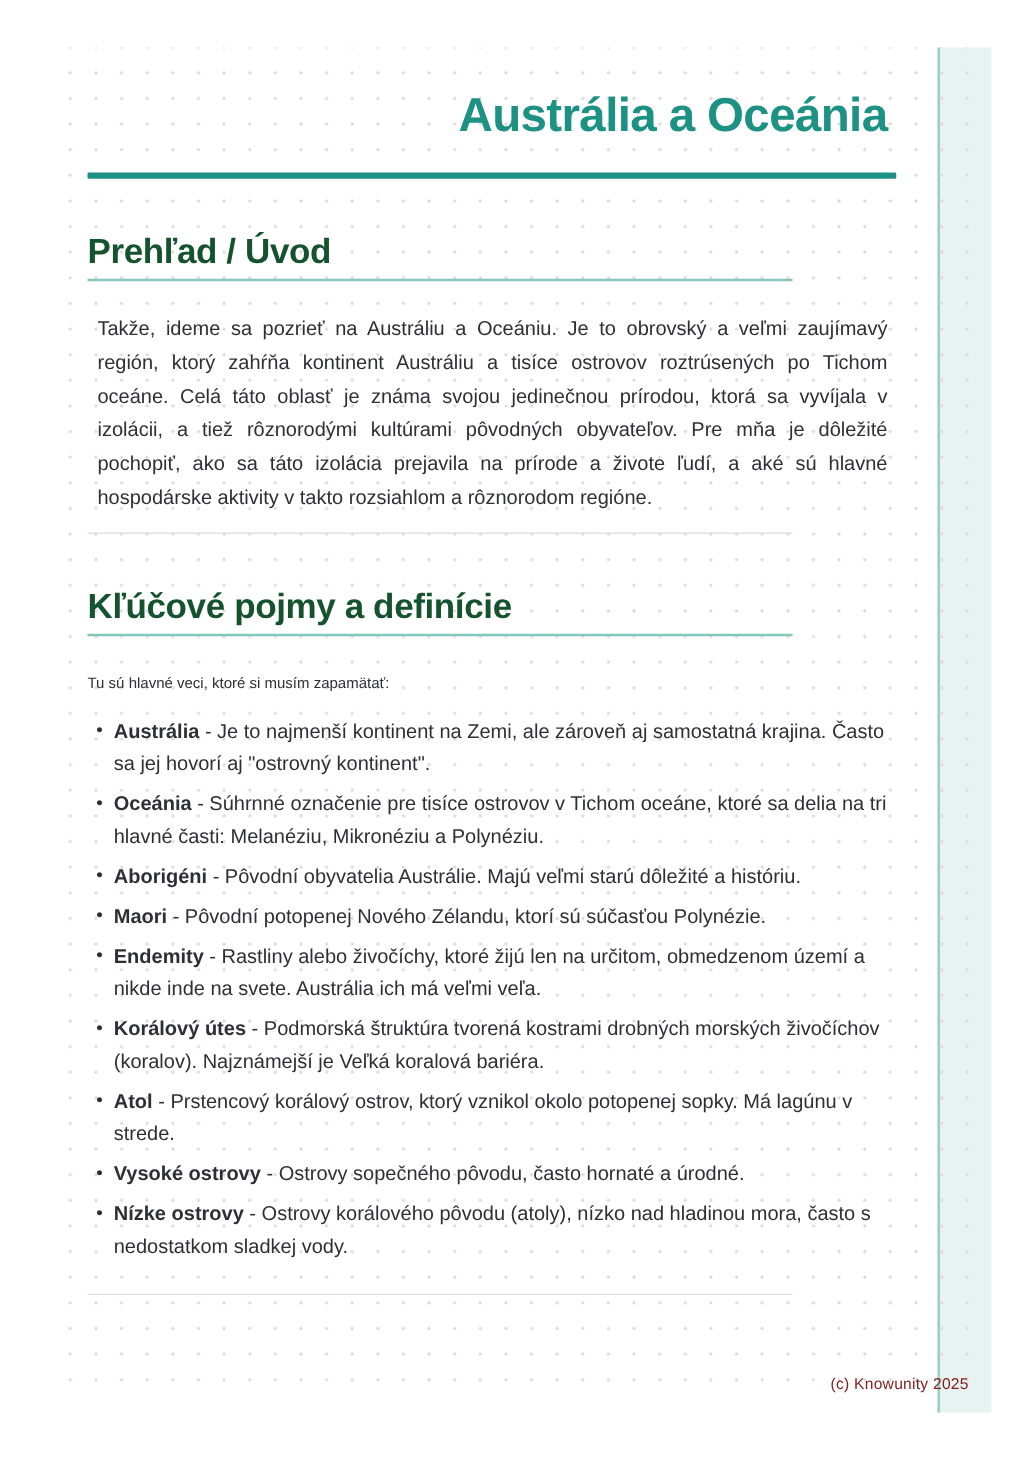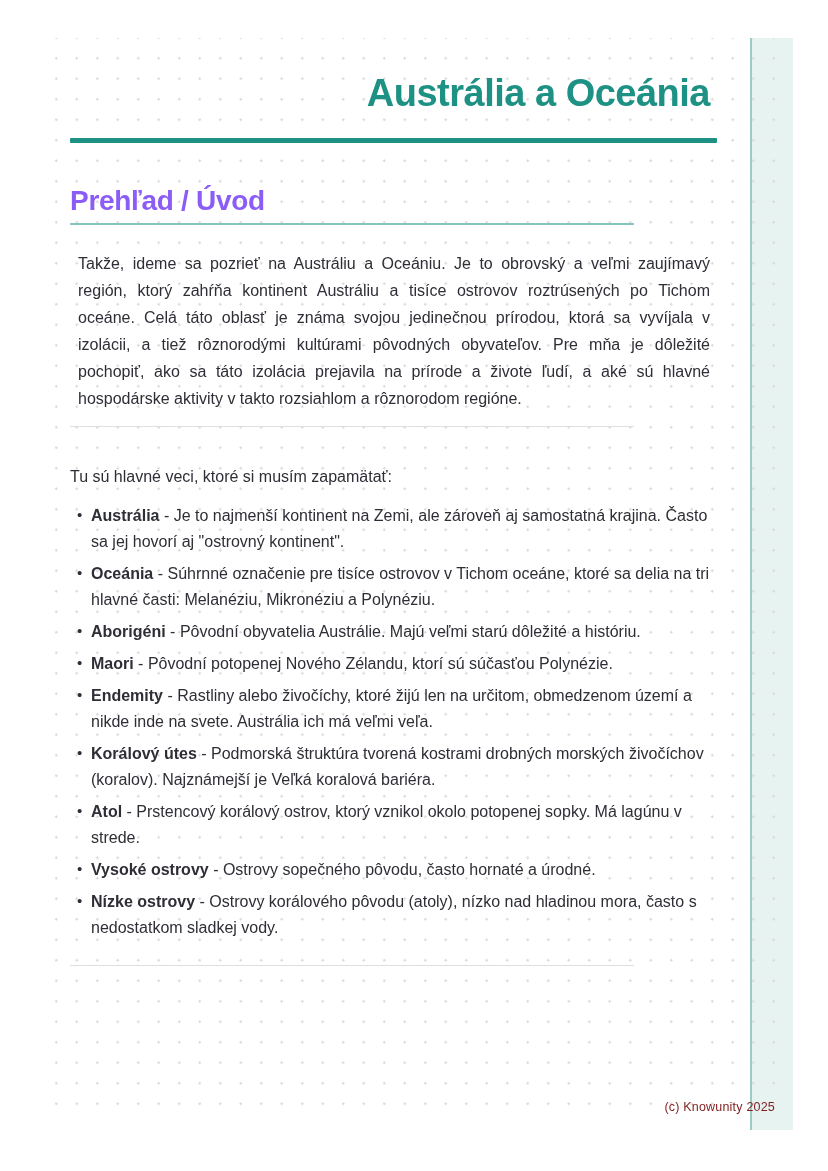--- a/index.html
+++ b/index.html
@@ -62,41 +62,41 @@
     height: 5px;
     background: #1d9184;
     border-radius: 1px;
   }
   h2.section-heading {
     margin: 40px 0 0 0;
     font-size: 28px;
     line-height: 36px;
     font-weight: bold;
     letter-spacing: -0.3px;
-    color: #8b5cf6;
+    color: #14532d;
     width: 564px;
     padding-bottom: 4px;
     border-bottom: 2px solid #85c5bd;
   }
   p.body-paragraph {
     margin: 25px 0 0 8px;
     font-size: 16px;
     line-height: 27px;
     text-align: justify;
   }
   .divider {
     margin-top: 14px;
     width: 564px;
     height: 1px;
     background: #dedee3;
   }
   .divider.after-list { margin-top: 24px; }
   p.list-intro {
-    margin: 36px 0 0 0;
-    font-size: 16px;
+    margin: 24px 0 0 0;
+    font-size: 12px;
     line-height: 27px;
   }
   ul.term-list {
     margin: 13px 0 0 0;
     padding: 0;
     list-style: none;
   }
   ul.term-list li {
     position: relative;
     padding-left: 21px;
@@ -131,20 +131,21 @@
 
   <div class="content">
     <h1 class="doc-title">Austrália a Oceánia</h1>
     <div class="title-rule"></div>
 
     <h2 class="section-heading">Prehľad / Úvod</h2>
     <p class="body-paragraph">Takže, ideme sa pozrieť na Austráliu a Oceániu. Je to obrovský a veľmi zaujímavý región, ktorý zahŕňa kontinent Austráliu a tisíce ostrovov roztrúsených po Tichom oceáne. Celá táto oblasť je známa svojou jedinečnou prírodou, ktorá sa vyvíjala v izolácii, a tiež rôznorodými kultúrami pôvodných obyvateľov. Pre mňa je dôležité pochopiť, ako sa táto izolácia prejavila na prírode a živote ľudí, a aké sú hlavné hospodárske aktivity v takto rozsiahlom a rôznorodom regióne.</p>
 
     <div class="divider"></div>
 
+    <h2 class="section-heading">Kľúčové pojmy a definície</h2>
     <p class="list-intro">Tu sú hlavné veci, ktoré si musím zapamätať:</p>
 
     <ul class="term-list">
       <li>
         <span class="bullet-glyph">•</span><span class="term">Austrália</span><span> - </span><span>Je to najmenší kontinent na Zemi, ale zároveň aj samostatná krajina. Často sa jej hovorí aj "ostrovný kontinent".</span>
       </li>
       <li>
         <span class="bullet-glyph">•</span><span class="term">Oceánia</span><span> - </span><span>Súhrnné označenie pre tisíce ostrovov v Tichom oceáne, ktoré sa delia na tri hlavné časti: Melanéziu, Mikronéziu a Polynéziu.</span>
       </li>
       <li>

